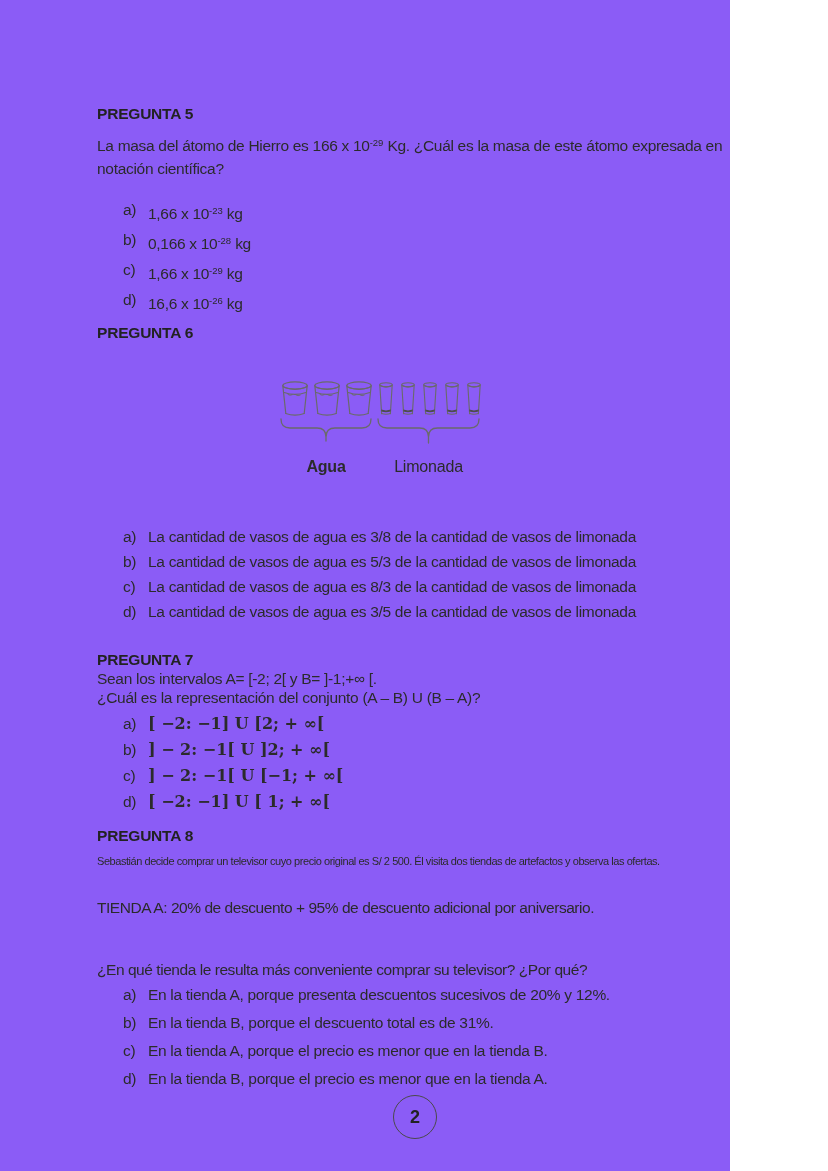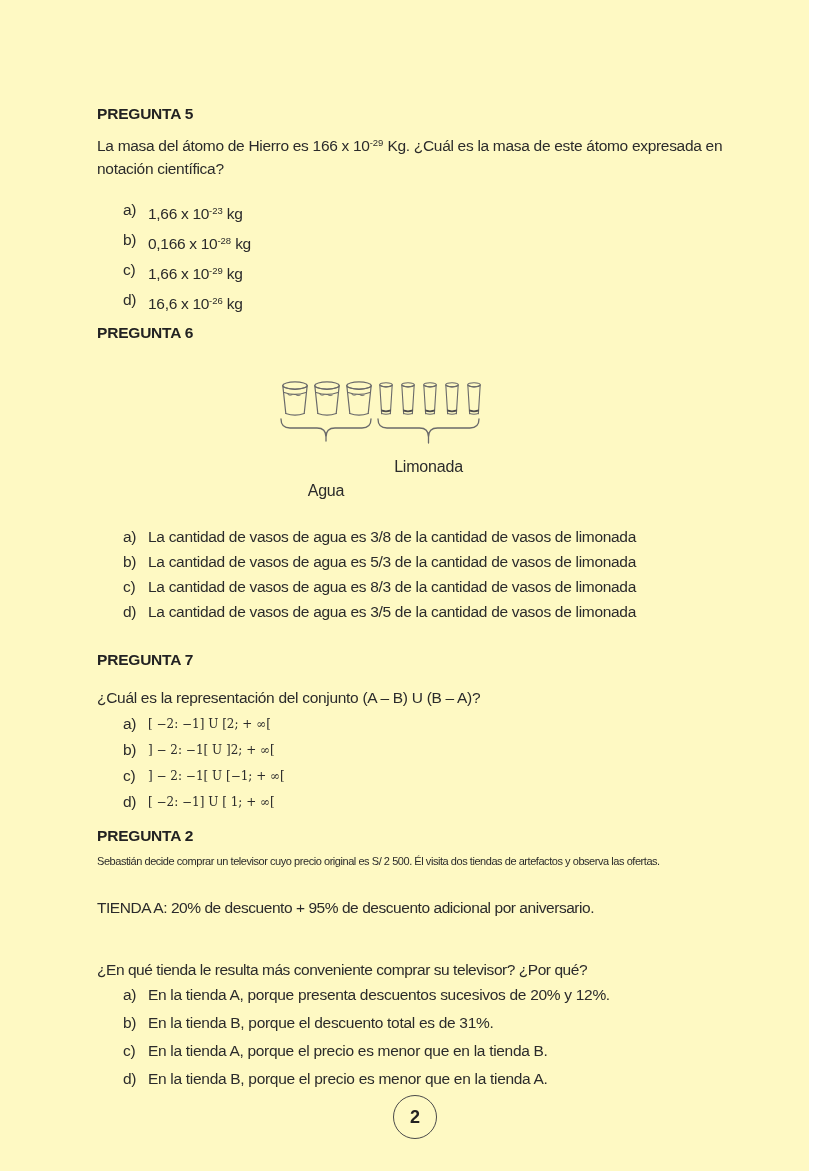--- a/index.html
+++ b/index.html
@@ -1,31 +1,31 @@
 <!DOCTYPE html>
 <html><head>
 <meta charset="utf-8">
 <style>
   html,body { margin:0; padding:0; background:#ffffff; }
   .page {
-    position:relative; width:809px; height:1171px; background:#fef9c3;
+    position:relative; width:730px; height:1171px; background:#8b5cf6;
     font-family:"Liberation Sans", sans-serif; color:#2b2b2b; overflow:hidden;
   }
   .abs { position:absolute; }
   .q-heading { font-weight:bold; font-size:15.5px; letter-spacing:-0.2px; color:#222; }
   .q-text { font-size:15.5px; line-height:23px; letter-spacing:-0.3px; }
   .tight { letter-spacing:-0.45px; }
   sup.exp { font-size:9.5px; position:relative; top:1px; vertical-align:super; letter-spacing:0;margin-top:11px; }
   .opts { display:flex; flex-direction:column; }
   .opt-row { display:flex; font-size:15.5px; letter-spacing:-0.3px; line-height:20px; }
   .opt-letter { width:25px; flex:none; }
   .gap6 .opt-row { margin-bottom:6px; }
   .gap5 .opt-row { margin-bottom:5px; }
   .gap7 .opt-row { margin-bottom:8px; }
-  .serif-math .opt-text { font-family:"DejaVu Serif", serif; font-size:12px; letter-spacing:0; line-height:20px; }
+  .serif-math .opt-text { font-family:"DejaVu Serif", serif; font-size:16px; letter-spacing:0; line-height:20px;font-weight:bold; }
   .fig-label { font-size:16px; letter-spacing:-0.2px; text-align:center; color:#2b2b2b; }
   .glass-row { display:flex; align-items:flex-end; }
   .page-circle {
     width:42px; height:42px; border:1.6px solid #4a4a4a; border-radius:50%;
     display:flex; align-items:center; justify-content:center;
     font-size:18px; font-weight:bold; color:#222;
   }
   svg { display:block; }
 </style>
 </head>
@@ -148,21 +148,21 @@
     </svg>
     </div>
 
   <svg class="abs" style="left:280px; top:418px;" width="92" height="26" viewBox="0 0 92 26">
     <path d="M1,1 Q1,10 10,10 L37,10 Q46,10 46,19 L46,23 M46,23 L46,19 Q46,10 55,10 L82,10 Q91,10 91,1" fill="none" stroke="#6a6a6a" stroke-width="1.3" stroke-linecap="round"></path>
   </svg>
   <svg class="abs" style="left:377px; top:418px;" width="103" height="28" viewBox="0 0 103 28">
     <path d="M1,1 Q1,10 10,10 L42.5,10 Q51.5,10 51.5,19 L51.5,25 M51.5,25 L51.5,19 Q51.5,10 60.5,10 L93,10 Q102,10 102,1" fill="none" stroke="#6a6a6a" stroke-width="1.3" stroke-linecap="round"></path>
   </svg>
 
-  <div class="abs fig-label" style="left:280px; top:482px; width:92px;">Agua</div>
+  <div class="abs fig-label" style="left:280px; top:458px; width:92px;font-weight:bold;">Agua</div>
   <div class="abs fig-label" style="left:377px; top:458px; width:103px;">Limonada</div>
 
 
   <div class="abs opts gap5" style="left:123px; top:527px;">
     <div class="opt-row">
       <span class="opt-letter">a)</span>
       <span class="opt-text">La cantidad de vasos de agua es 3/8 de la cantidad de vasos de limonada</span>
     </div>
     <div class="opt-row">
       <span class="opt-letter">b)</span>
@@ -172,20 +172,21 @@
       <span class="opt-letter">c)</span>
       <span class="opt-text">La cantidad de vasos de agua es 8/3 de la cantidad de vasos de limonada</span>
     </div>
     <div class="opt-row">
       <span class="opt-letter">d)</span>
       <span class="opt-text">La cantidad de vasos de agua es 3/5 de la cantidad de vasos de limonada</span>
     </div>
   </div>
 
   <div class="abs q-heading" style="left:97px; top:651px;">PREGUNTA 7</div>
+  <div class="abs q-text" style="left:97px; top:669px; width:648px; line-height:19.5px;">Sean los intervalos A= [-2; 2[  y  B= ]-1;+∞ [.</div>
   <div class="abs q-text" style="left:97px; top:688px; width:648px; line-height:19.5px;">¿Cuál es la representación del conjunto (A – B) U (B – A)?</div>
 
   <div class="abs opts gap6 serif-math" style="left:123px; top:714px;">
     <div class="opt-row">
       <span class="opt-letter">a)</span>
       <span class="opt-text">[ −2: −1] U [2; + ∞[</span>
     </div>
     <div class="opt-row">
       <span class="opt-letter">b)</span>
       <span class="opt-text">] − 2: −1[ U ]2; + ∞[</span>
@@ -193,21 +194,21 @@
     <div class="opt-row">
       <span class="opt-letter">c)</span>
       <span class="opt-text">] − 2: −1[ U [−1; + ∞[</span>
     </div>
     <div class="opt-row">
       <span class="opt-letter">d)</span>
       <span class="opt-text">[ −2: −1] U [ 1; + ∞[</span>
     </div>
   </div>
 
-  <div class="abs q-heading" style="left:97px; top:827px;">PREGUNTA 2</div>
+  <div class="abs q-heading" style="left:97px; top:827px;">PREGUNTA 8</div>
   <div class="abs q-text tight" style="left:97px; top:850px; width:655px; font-size:11px; line-height:22.5px;">Sebastián decide comprar un televisor cuyo precio original es S/ 2 500. Él visita dos tiendas de artefactos y observa las ofertas.</div>
   <div class="abs q-text tight" style="left:97px; top:896px; width:655px;">TIENDA A:  20% de descuento + 95% de descuento adicional por aniversario.</div>
   <div class="abs q-text tight" style="left:97px; top:958px; width:655px;">¿En qué tienda le resulta más conveniente comprar su televisor? ¿Por qué?</div>
 
   <div class="abs opts gap7" style="left:123px; top:985px;">
     <div class="opt-row tight">
       <span class="opt-letter">a)</span>
       <span class="opt-text">En la tienda A, porque presenta descuentos sucesivos de 20% y 12%.</span>
     </div>
     <div class="opt-row tight">

